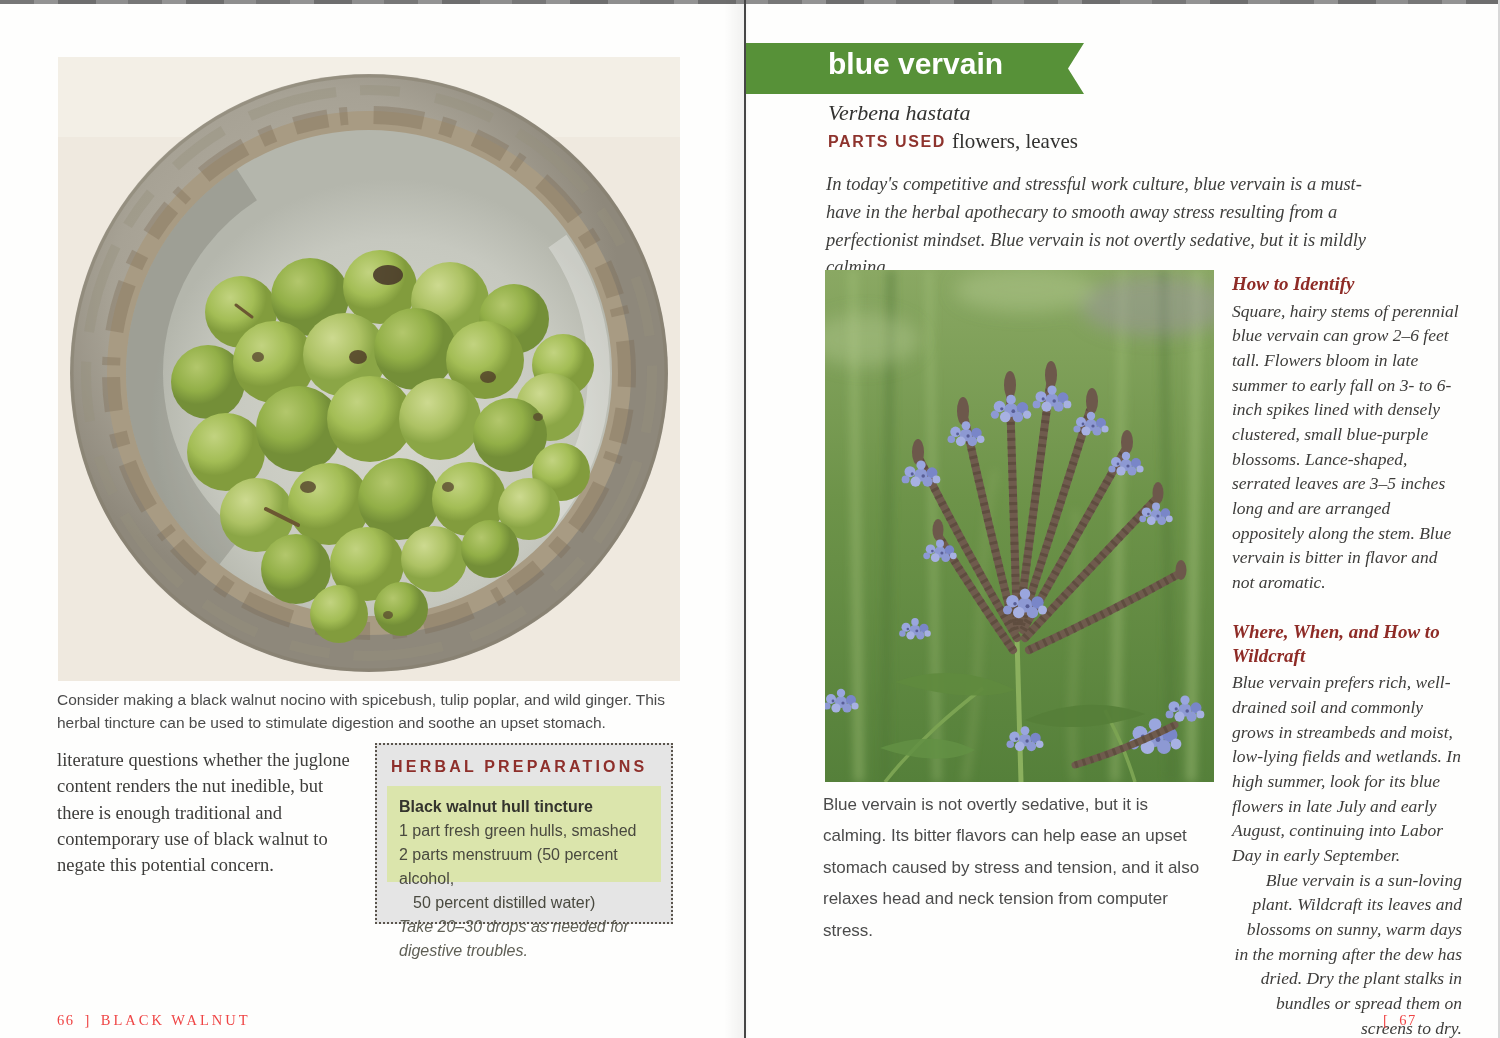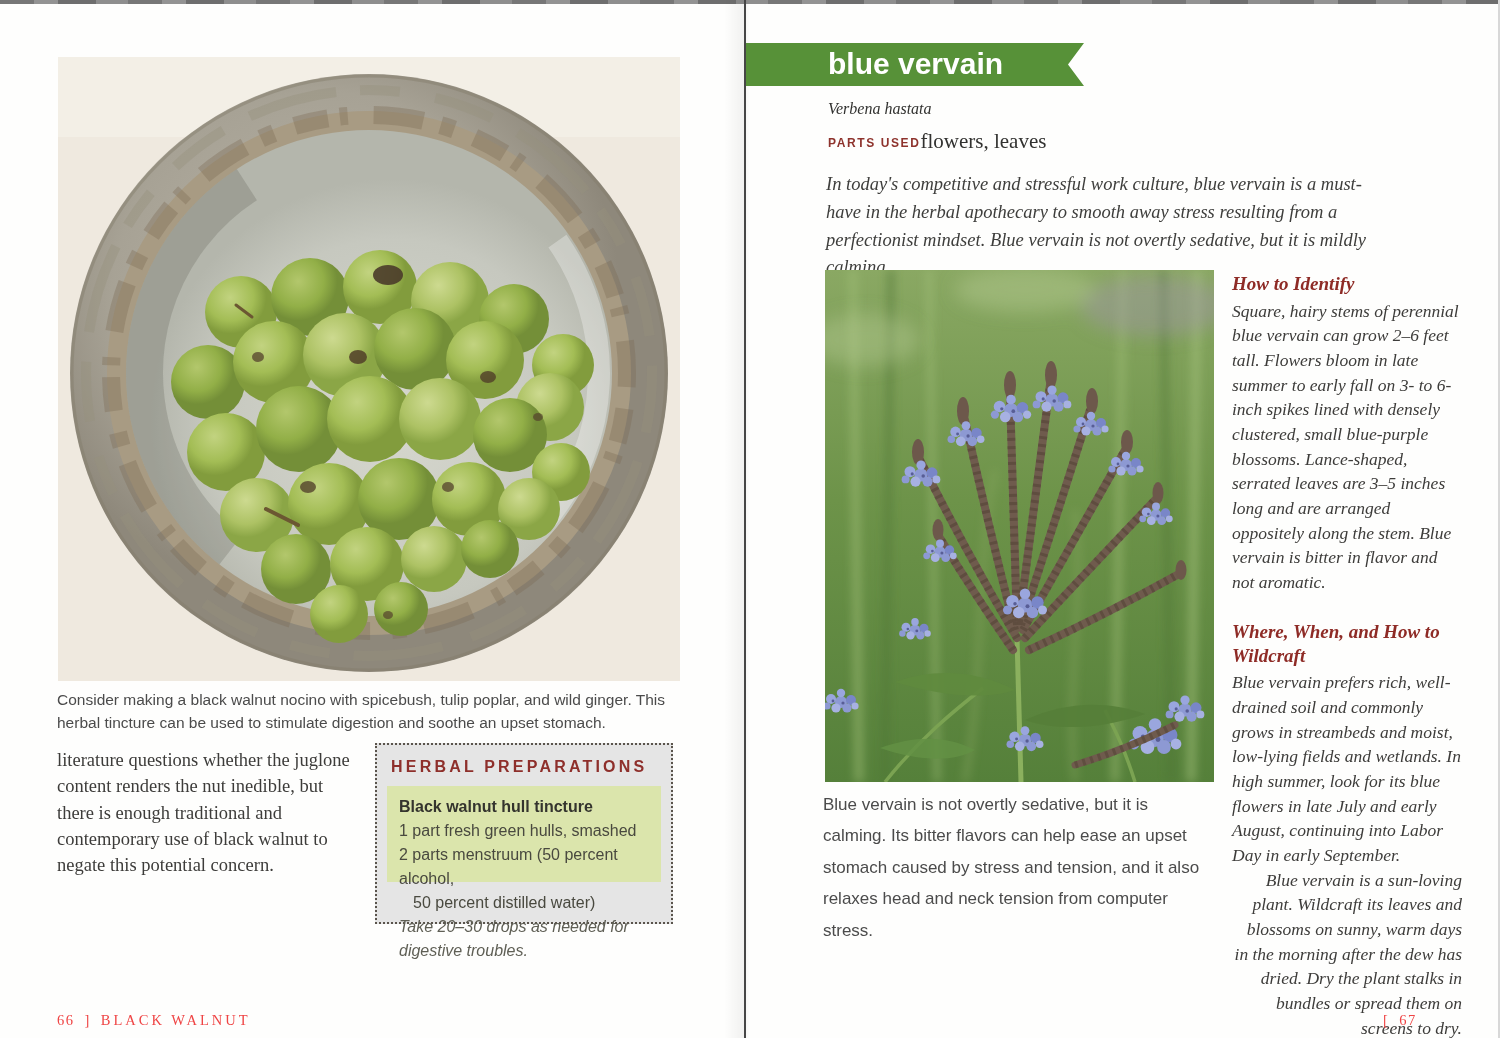--- a/index.html
+++ b/index.html
@@ -29,28 +29,28 @@
   .herb-indent { padding-left:14px; }
   .herb-note { font-style:italic; color:#5f5f55; }
 
   .footer { position:absolute; top:1012px; font-size:14.5px; color:#ef4444; letter-spacing:1.5px; }
   .footer-left { left:57px; }
   .footer-right { left:1383px; }
   .footer span { margin-right:10px; }
   .footer .chapter { letter-spacing:3px; }
 
   
-  .banner { position:absolute; left:746px; top:43px; width:338px; height:43px; background:#579138;
+  .banner { position:absolute; left:746px; top:43px; width:338px; height:51px; background:#579138;
     clip-path:polygon(0 0, 100% 0, calc(100% - 16px) 50%, 100% 100%, 0 100%); }
   .banner span { display:block; font-family:"Liberation Sans", sans-serif; font-weight:700;
     color:#ffffff; font-size:30px; line-height:42px; padding-left:82px; }
-  .latin { position:absolute; left:828px; top:100px; font-style:italic; font-size:16px; color:#323230; }
+  .latin { position:absolute; left:828px; top:100px; font-style:italic; font-size:22px; color:#323230; }
   .parts-line { position:absolute; left:828px; top:129px; font-size:21px; color:#323230; }
-  .parts-label { font-family:"Liberation Sans", sans-serif; font-weight:600; font-size:12px;
-    letter-spacing:1.6px; color:#8e332d; margin-right:0; vertical-align:1px; }
+  .parts-label { font-family:"Liberation Sans", sans-serif; font-weight:600; font-size:16px;
+    letter-spacing:1.6px; color:#8e332d; margin-right:6px; vertical-align:1px; }
   .intro { position:absolute; left:826px; top:171px; width:545px; font-style:italic;
     font-size:18.5px; line-height:1.5; color:#3e3e3c; }
 
   .vervain-photo { position:absolute; left:825px; top:270px; width:389px; height:512px; }
   .right-caption { position:absolute; left:823px; top:789px; width:392px; font-size:17px; line-height:1.85; }
 
   .right-col { position:absolute; left:1232px; top:272px; width:230px; color:#3d3c3a;font-style:italic; }
   .right-col h3 { font-size:19px; font-weight:700; color:#8e2b26; margin:0 0 3px 0; line-height:1.25; }
   .right-col h3.second { margin-top:25px; }
   .right-col p { font-size:17.5px; line-height:1.41; margin:0; }

